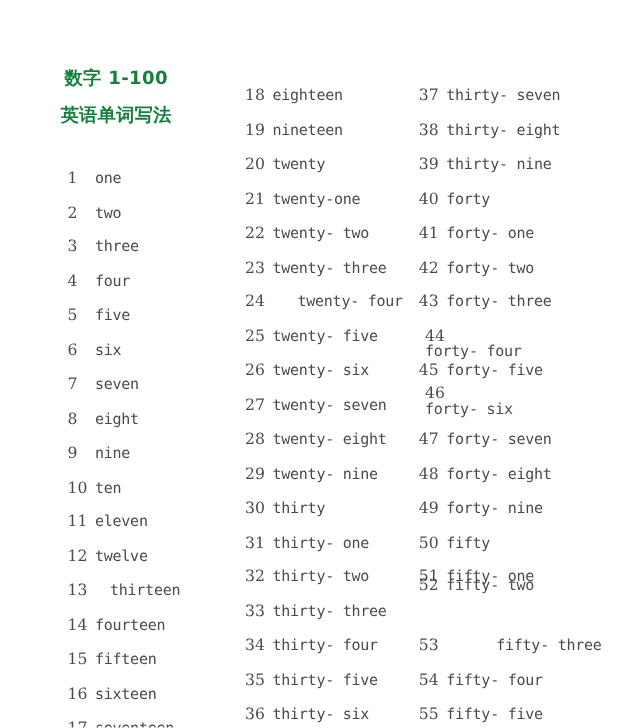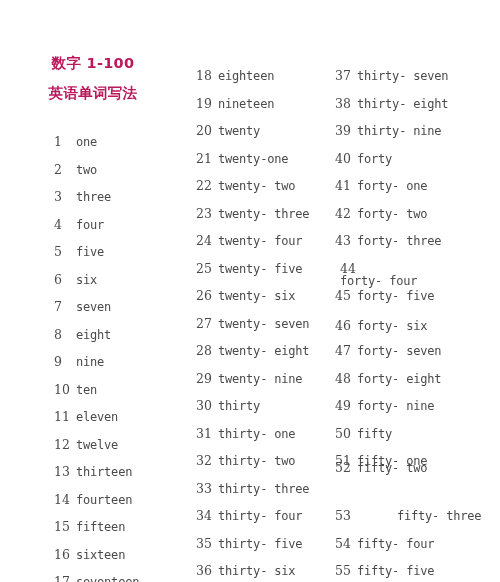--- a/index.html
+++ b/index.html
@@ -29,21 +29,21 @@
     position: absolute;
     left: 0;
     top: 56px;
     width: 186px;
     text-align: center;
   }
   .title-line {
     font-family: "DejaVu Sans", "Liberation Sans", sans-serif;
     font-weight: bold;
     font-size: 14.5px;
-    color: #be185d;
+    color: #15803d;
     letter-spacing: 0.3px;
     line-height: 1.1;
     white-space: nowrap;
   }
   .title-line.second {
     margin-top: 14px;
   }
 
   
   .columns {
@@ -140,21 +140,21 @@
           <span class="word">ten</span>
         </div>
         <div class="entry" style="top: 411px;">
           <span class="num">11</span>
           <span class="word">eleven</span>
         </div>
         <div class="entry" style="top: 438.5px;">
           <span class="num">12</span>
           <span class="word">twelve</span>
         </div>
-        <div class="entry" style="top: 466px;">
+        <div class="entry" style="top: 466px; gap: 12px;">
           <span class="num">13</span>
           <span class="word">thirteen</span>
         </div>
         <div class="entry" style="top: 493.5px;">
           <span class="num">14</span>
           <span class="word">fourteen</span>
         </div>
         <div class="entry" style="top: 521px;">
           <span class="num">15</span>
           <span class="word">fifteen</span>
@@ -186,21 +186,21 @@
           <span class="word">twenty-one</span>
         </div>
         <div class="entry" style="top: 180px;">
           <span class="num">22</span>
           <span class="word">twenty- two</span>
         </div>
         <div class="entry" style="top: 207.5px;">
           <span class="num">23</span>
           <span class="word">twenty- three</span>
         </div>
-        <div class="entry" style="top: 235px;">
+        <div class="entry" style="top: 235px; gap: 20px;">
           <span class="num">24</span>
           <span class="word">twenty- four</span>
         </div>
         <div class="entry" style="top: 262.5px;">
           <span class="num">25</span>
           <span class="word">twenty- five</span>
         </div>
         <div class="entry" style="top: 290px;">
           <span class="num">26</span>
           <span class="word">twenty- six</span>
@@ -276,21 +276,21 @@
           <span class="word">forty- three</span>
         </div>
         <div class="entry" style="top: 262.5px; flex-direction: column;">
           <span class="num">44</span>
           <span class="word">forty- four</span>
         </div>
         <div class="entry" style="top: 290px;">
           <span class="num">45</span>
           <span class="word">forty- five</span>
         </div>
-        <div class="entry" style="top: 320px;">
+        <div class="entry" style="top: 308px; flex-direction: column;">
           <span class="num">46</span>
           <span class="word">forty- six</span>
         </div>
         <div class="entry" style="top: 345px; align-items: center;">
           <span class="num">47</span>
           <span class="word">forty- seven</span>
         </div>
         <div class="entry" style="top: 372.5px;">
           <span class="num">48</span>
           <span class="word">forty- eight</span>

